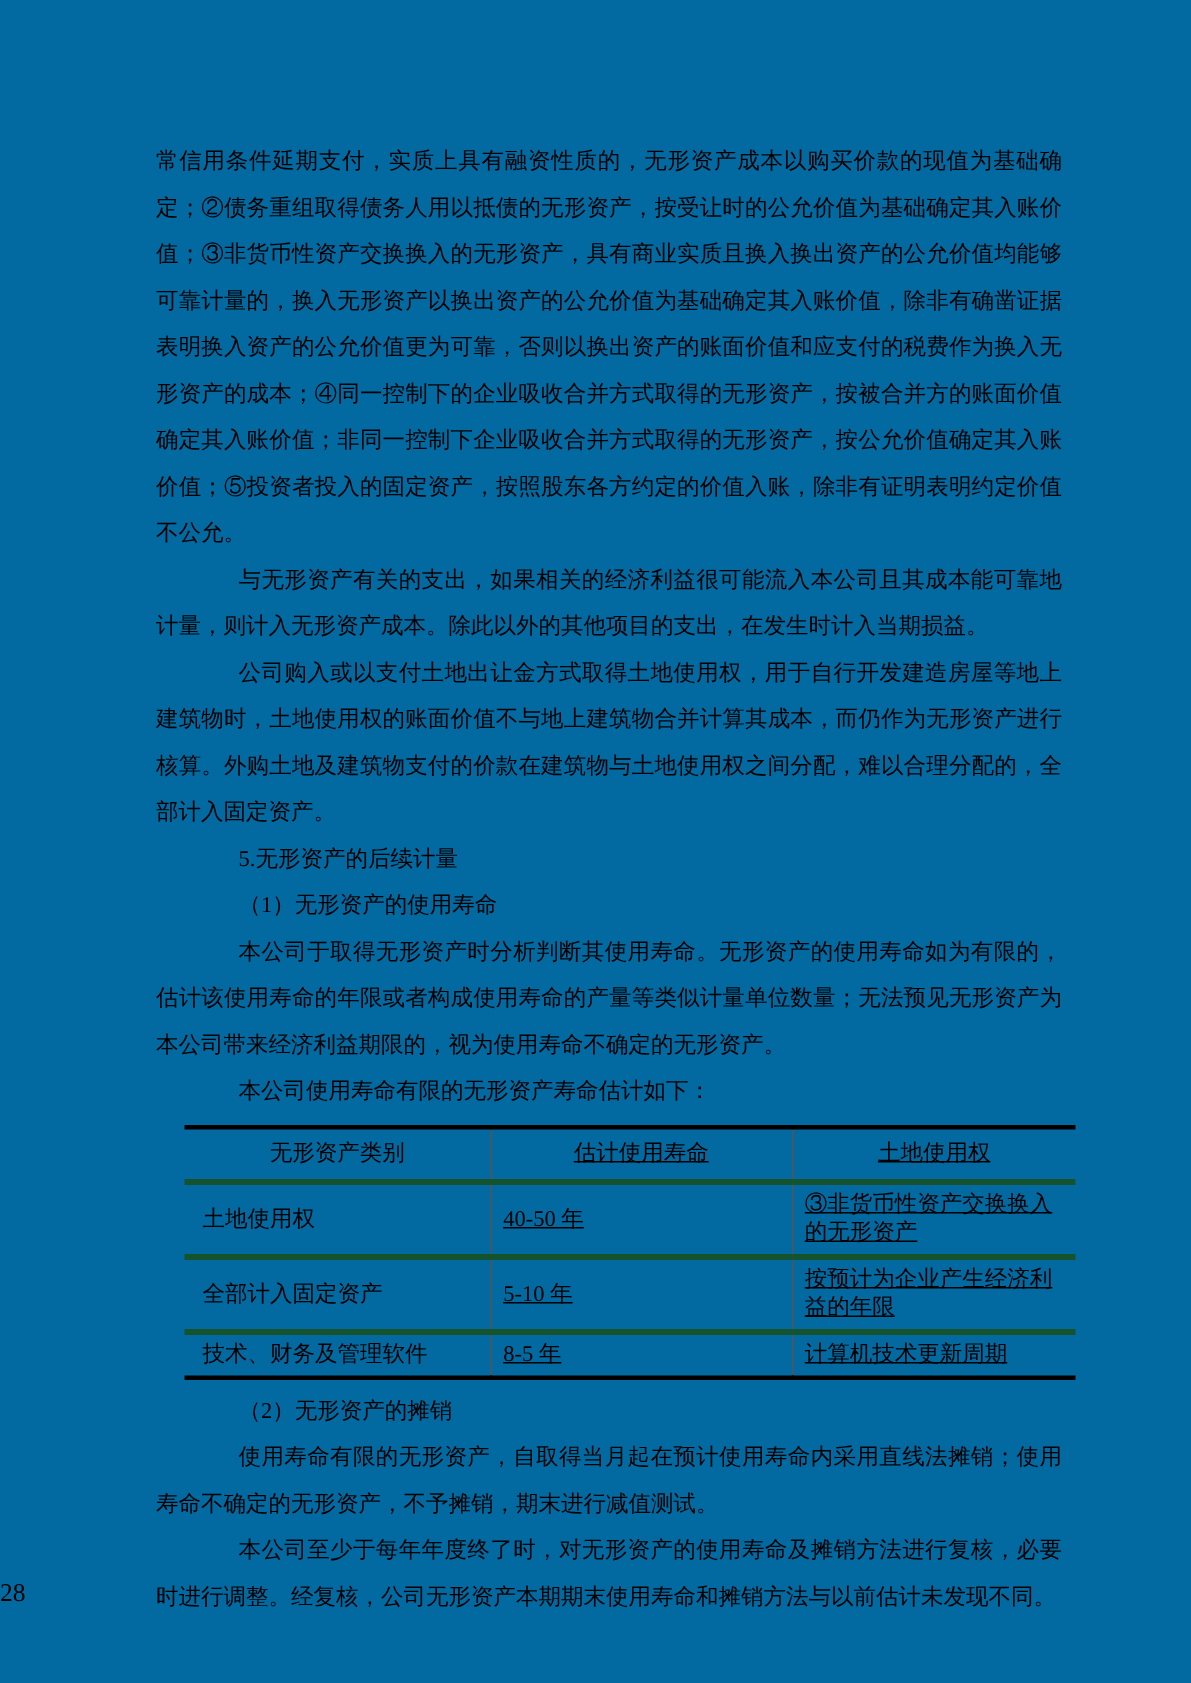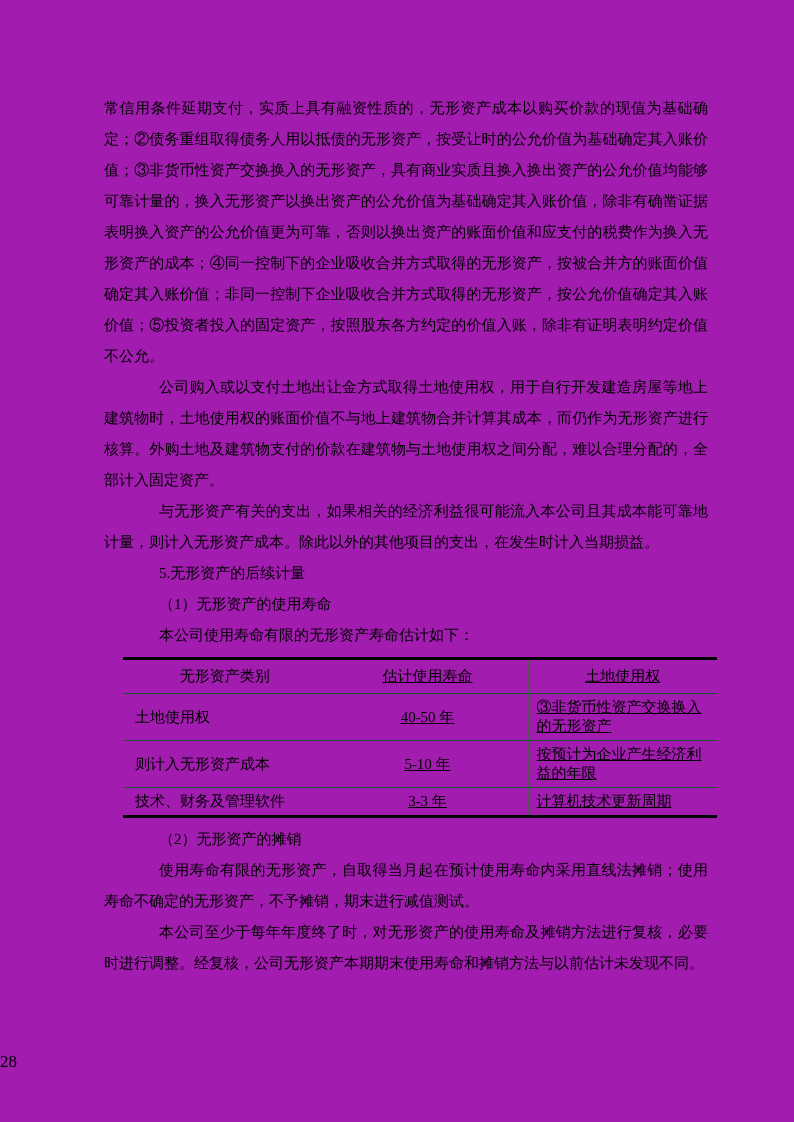--- a/index.html
+++ b/index.html
@@ -4,21 +4,21 @@
 <style>
   html, body {
     margin: 0;
     padding: 0;
     background: #ffffff;
   }
   .page {
     position: relative;
     width: 794px;
     height: 1122px;
-    background: #a21caf;
+    background: #0369a1;
     font-family: "Liberation Serif", serif;
     color: #000000;
     overflow: hidden;
   }
   .content {
     position: absolute;
     left: 104px;
     top: 93px;
     width: 604px;
     font-size: 15px;
@@ -42,37 +42,36 @@
     border-bottom: 3px solid #000;
     font-size: 15px;
     text-align: left;
   }
   table.life-table col.c1 { width: 204px; }
   table.life-table col.c2 { width: 201px; }
   table.life-table col.c3 { width: 189px; }
   table.life-table th,
   table.life-table td {
     border-top: 1px solid #555;
-    border-bottom: 1px solid #14532d;
+    border-bottom: 4px solid #14532d;
     padding: 4px 8px;
     line-height: 19px;
     font-weight: normal;
     vertical-align: middle;
   }
   table.life-table th {
     text-align: center;
     padding: 7px 4px;
   }
   table.life-table td.cat {
     text-align: left;
     padding-left: 12px;
     font-family: Liberation Serif, serif;
   }
   table.life-table td.life {
-    text-align: center;
   }
   table.life-table td.method {
     text-align: left;
   }
   table.life-table .vline {
     border-left: 1px solid #555;
     text-decoration: underline;
   }
   table.life-table tr:first-child th { border-top: none; }
   table.life-table tr:last-child td { border-bottom: none; }
@@ -88,28 +87,29 @@
   }
 </style>
 </head>
 <body>
 
 <div class="page">
   <div class="content">
 
     <p class="continuation">常信用条件延期支付，实质上具有融资性质的，无形资产成本以购买价款的现值为基础确定；②债务重组取得债务人用以抵债的无形资产，按受让时的公允价值为基础确定其入账价值；③非货币性资产交换换入的无形资产，具有商业实质且换入换出资产的公允价值均能够可靠计量的，换入无形资产以换出资产的公允价值为基础确定其入账价值，除非有确凿证据表明换入资产的公允价值更为可靠，否则以换出资产的账面价值和应支付的税费作为换入无形资产的成本；④同一控制下的企业吸收合并方式取得的无形资产，按被合并方的账面价值确定其入账价值；非同一控制下企业吸收合并方式取得的无形资产，按公允价值确定其入账价值；⑤投资者投入的固定资产，按照股东各方约定的价值入账，除非有证明表明约定价值不公允。</p>
 
+    <p>与无形资产有关的支出，如果相关的经济利益很可能流入本公司且其成本能可靠地计量，则计入无形资产成本。除此以外的其他项目的支出，在发生时计入当期损益。</p>
+
     <p>公司购入或以支付土地出让金方式取得土地使用权，用于自行开发建造房屋等地上建筑物时，土地使用权的账面价值不与地上建筑物合并计算其成本，而仍作为无形资产进行核算。外购土地及建筑物支付的价款在建筑物与土地使用权之间分配，难以合理分配的，全部计入固定资产。</p>
-
-    <p>与无形资产有关的支出，如果相关的经济利益很可能流入本公司且其成本能可靠地计量，则计入无形资产成本。除此以外的其他项目的支出，在发生时计入当期损益。</p>
 
     <p>5.无形资产的后续计量</p>
 
     <p>（1）无形资产的使用寿命</p>
 
+    <p>本公司于取得无形资产时分析判断其使用寿命。无形资产的使用寿命如为有限的，估计该使用寿命的年限或者构成使用寿命的产量等类似计量单位数量；无法预见无形资产为本公司带来经济利益期限的，视为使用寿命不确定的无形资产。</p>
 
     <p>本公司使用寿命有限的无形资产寿命估计如下：</p>
 
     <table class="life-table">
       <colgroup>
         <col class="c1">
           <col class="c2">
           <col class="c3">
       </colgroup>
       <tbody>
@@ -117,27 +117,27 @@
         <th>无形资产类别</th>
         <th class="vline">估计使用寿命</th>
         <th class="vline">土地使用权</th>
       </tr>
       <tr>
         <td class="cat">土地使用权</td>
         <td class="life vline">40-50 年</td>
         <td class="method vline">③非货币性资产交换换入的无形资产</td>
       </tr>
       <tr>
-        <td class="cat">则计入无形资产成本</td>
+        <td class="cat">全部计入固定资产</td>
         <td class="life vline">5-10 年</td>
         <td class="method vline">按预计为企业产生经济利益的年限</td>
       </tr>
       <tr>
         <td class="cat">技术、财务及管理软件</td>
-        <td class="life vline">3-3 年</td>
+        <td class="life vline">8-5 年</td>
         <td class="method vline">计算机技术更新周期</td>
       </tr>
     </tbody>
       </table>
 
     <p>（2）无形资产的摊销</p>
 
     <p>使用寿命有限的无形资产，自取得当月起在预计使用寿命内采用直线法摊销；使用寿命不确定的无形资产，不予摊销，期末进行减值测试。</p>
 
     <p>本公司至少于每年年度终了时，对无形资产的使用寿命及摊销方法进行复核，必要时进行调整。经复核，公司无形资产本期期末使用寿命和摊销方法与以前估计未发现不同。</p>

